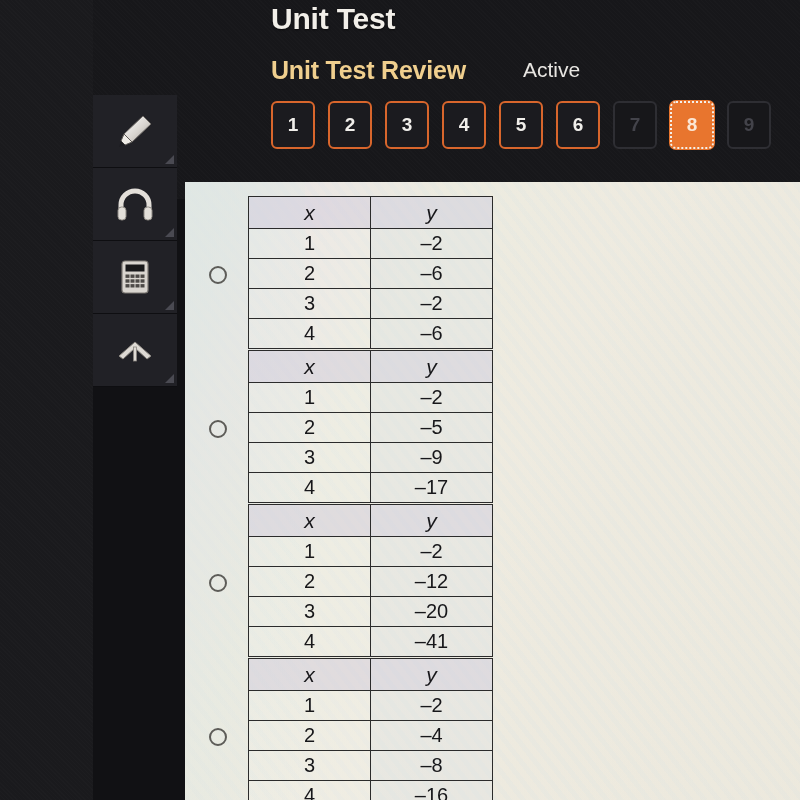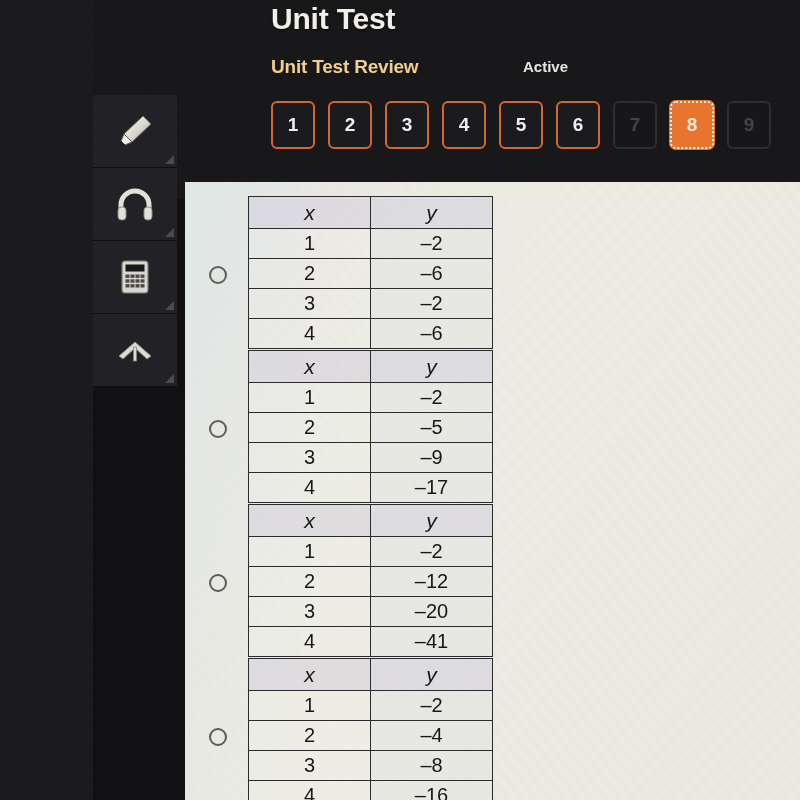--- a/index.html
+++ b/index.html
@@ -46,31 +46,31 @@
     font-size: 30px;
     font-weight: bold;
     color: #f2efe9;
     letter-spacing: -0.2px;
     text-shadow: 0 1px 2px rgba(0,0,0,.6);
   }
 
   .subtitle {
     position: absolute;
     left: 178px; top: 56px;
-    font-size: 19px;
+    font-size: 25px;
     font-weight: bold;
     color: #f0cf8e;
     letter-spacing: -0.2px;
   }
 
   .active-label {
     position: absolute;
     left: 430px; top: 58px;
-    font-size: 15px;
-    font-weight: bold;
+    font-size: 21px;
+    font-weight: normal;
     color: #e8e6e2;
   }
 
   
   .pager {
     position: absolute;
     left: 178px; top: 101px;
     display: flex;
     gap: 13px;
   }

